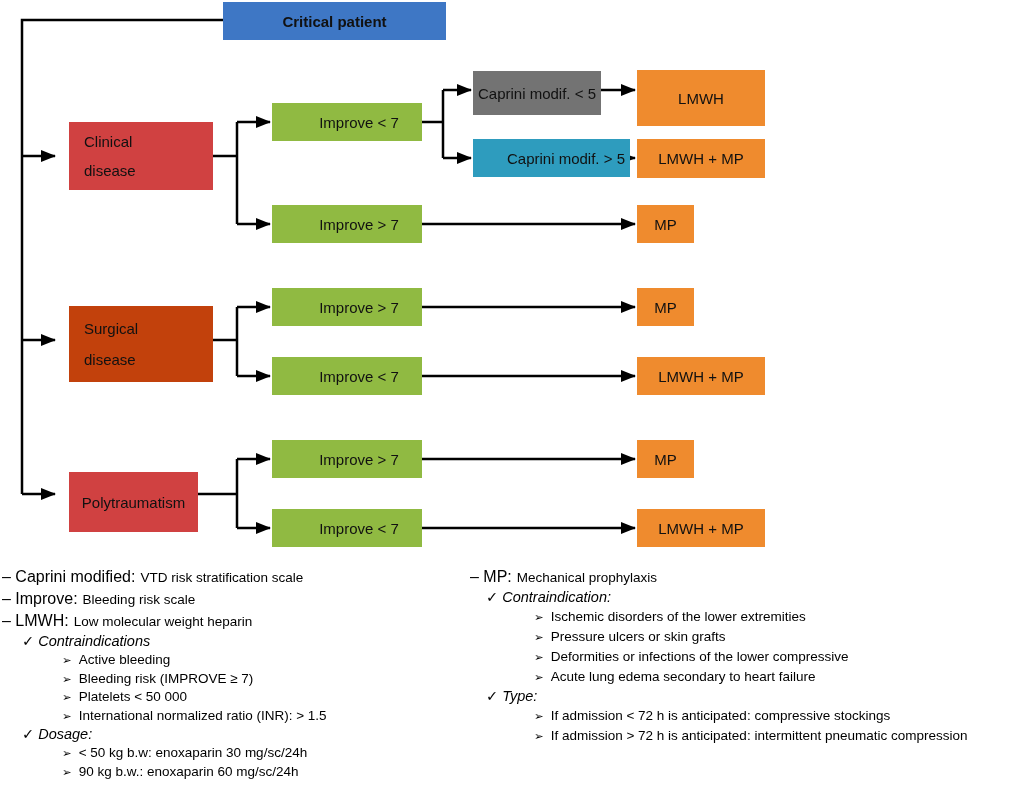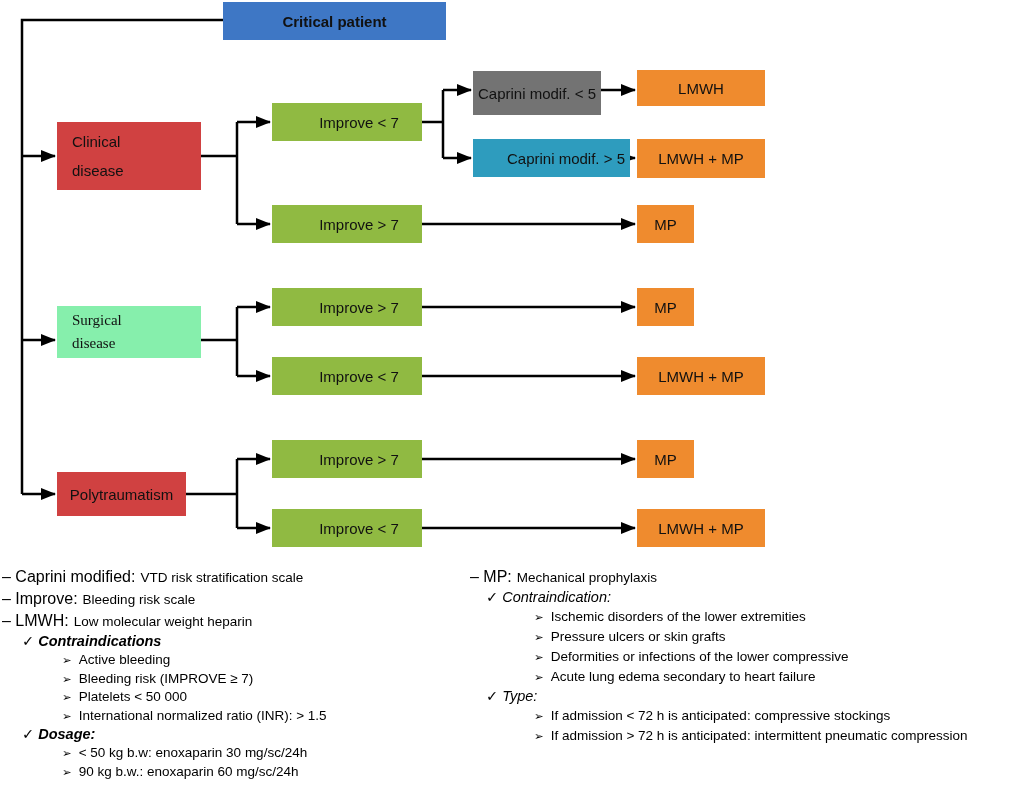--- a/index.html
+++ b/index.html
@@ -2,34 +2,34 @@
 <html><head>
 <meta charset="utf-8">
 <style>
   html,body{margin:0;padding:0;background:#fff;}
   #screen{position:relative;width:1024px;height:797px;background:#ffffff;overflow:hidden;
           font-family:"Liberation Sans","DejaVu Sans",sans-serif;color:#000;}
   svg.connectors{position:absolute;left:0;top:0;z-index:1;}
   .box{position:absolute;z-index:2;display:flex;align-items:center;justify-content:center;
        font-size:15px;color:#111;text-align:center;}
   .box.root{background:#3E77C5;font-weight:bold;}
-  .box.branch{background:#D04141;}
+  .box.branch{background:#D04141;margin-left:12px;}
   .box.improve{background:#90BA42;padding-left:24px;}
   .box.caprini{background:#2E9CBE;}
   .box.outcome{background:#EF8B2E;}
   .box.two-line{flex-direction:column;align-items:flex-start;justify-content:space-evenly;
                 padding-left:15px;text-align:left;}
   .legend-col{position:absolute;z-index:2;}
   #legend-left{left:2px;top:566px;width:465px;}
   #legend-right{left:470px;top:566px;width:556px;}
   .term-line{line-height:21px;white-space:nowrap;}
   .term-line .term{font-size:16px;margin-right:5px;}
   .term-line .desc{font-size:13.5px;}
   .sub-head{font-style:italic;font-size:14.5px;line-height:19px;white-space:nowrap;}
-  #legend-left .sub-head{padding-left:20px;font-weight:bold;}
+  #legend-left .sub-head{padding-left:20px;}
   #legend-right .sub-head{padding-left:16px;}
   .bullet-item{font-size:13.5px;white-space:nowrap;}
   #legend-left .bullet-item{padding-left:60px;line-height:18.5px;}
   #legend-right .bullet-item{padding-left:64px;line-height:19px;}
   .bullet{font-size:11.5px;margin-right:7px;}
 </style>
 </head>
 <body>
 
 <div id="screen">
@@ -70,37 +70,37 @@
       <path d="M398,528 H635" marker-end="url(#arrow)"></path>
     </g>
   </svg>
 
   <div class="box root" style="left: 223px; top: 2px; width: 223px; height: 38px; background-color: rgb(62, 119, 197);">Critical patient</div>
 
   <div class="box branch two-line" style="left: 57px; top: 122px; width: 129px; height: 68px; background-color: rgb(208, 65, 65);">
     <span>Clinical</span>
     <span>disease</span>
   </div>
-  <div class="box branch two-line" style="left: 57px; top: 306px; width: 129px; height: 52px; background-color: #86efac; font-family: Liberation Serif, serif;">
+  <div class="box branch two-line" style="left: 57px; top: 306px; width: 129px; height: 76px; background-color: #c2410c;">
     <span>Surgical</span>
     <span>disease</span>
   </div>
-  <div class="box branch" style="left: 57px; top: 472px; width: 129px; height: 44px; background-color: rgb(208, 65, 65);">Polytraumatism</div>
+  <div class="box branch" style="left: 57px; top: 472px; width: 129px; height: 60px; background-color: rgb(208, 65, 65);">Polytraumatism</div>
 
   <div class="box improve" style="left: 272px; top: 103px; width: 126px; height: 38px; background-color: rgb(144, 186, 66);">Improve &lt; 7</div>
   <div class="box improve" style="left: 272px; top: 205px; width: 126px; height: 38px; background-color: rgb(144, 186, 66);">Improve &gt; 7</div>
   <div class="box improve" style="left: 272px; top: 288px; width: 126px; height: 38px; background-color: rgb(144, 186, 66);">Improve &gt; 7</div>
   <div class="box improve" style="left: 272px; top: 357px; width: 126px; height: 38px; background-color: rgb(144, 186, 66);">Improve &lt; 7</div>
   <div class="box improve" style="left: 272px; top: 440px; width: 126px; height: 38px; background-color: rgb(144, 186, 66);">Improve &gt; 7</div>
   <div class="box improve" style="left: 272px; top: 509px; width: 126px; height: 38px; background-color: rgb(144, 186, 66);">Improve &lt; 7</div>
 
   <div class="box caprini" style="left: 473px; top: 71px; width: 128px; height: 44px; background-color: #737373;">Caprini modif. &lt; 5</div>
   <div class="box caprini" style="left: 473px; top: 139px; width: 128px; height: 38px; background-color: rgb(46, 156, 190); padding-left: 29px;">Caprini modif. &gt; 5</div>
 
-  <div class="box outcome" style="left: 637px; top: 70px; width: 128px; height: 36px; background-color: rgb(239, 139, 46);">LMWH</div>
+  <div class="box outcome" style="left: 637px; top: 70px; width: 128px; height: 56px; background-color: rgb(239, 139, 46);">LMWH</div>
   <div class="box outcome" style="left: 637px; top: 139px; width: 128px; height: 39px; background-color: rgb(239, 139, 46);">LMWH + MP</div>
   <div class="box outcome" style="left: 637px; top: 205px; width: 57px; height: 38px; background-color: rgb(239, 139, 46);">MP</div>
   <div class="box outcome" style="left: 637px; top: 288px; width: 57px; height: 38px; background-color: rgb(239, 139, 46);">MP</div>
   <div class="box outcome" style="left: 637px; top: 357px; width: 128px; height: 38px; background-color: rgb(239, 139, 46);">LMWH + MP</div>
   <div class="box outcome" style="left: 637px; top: 440px; width: 57px; height: 38px; background-color: rgb(239, 139, 46);">MP</div>
   <div class="box outcome" style="left: 637px; top: 509px; width: 128px; height: 38px; background-color: rgb(239, 139, 46);">LMWH + MP</div>
 
   <div id="legend-left" class="legend-col">
     <div class="term-line">
       <span class="term">– Caprini modified:</span><span class="desc">VTD risk stratification scale</span>

